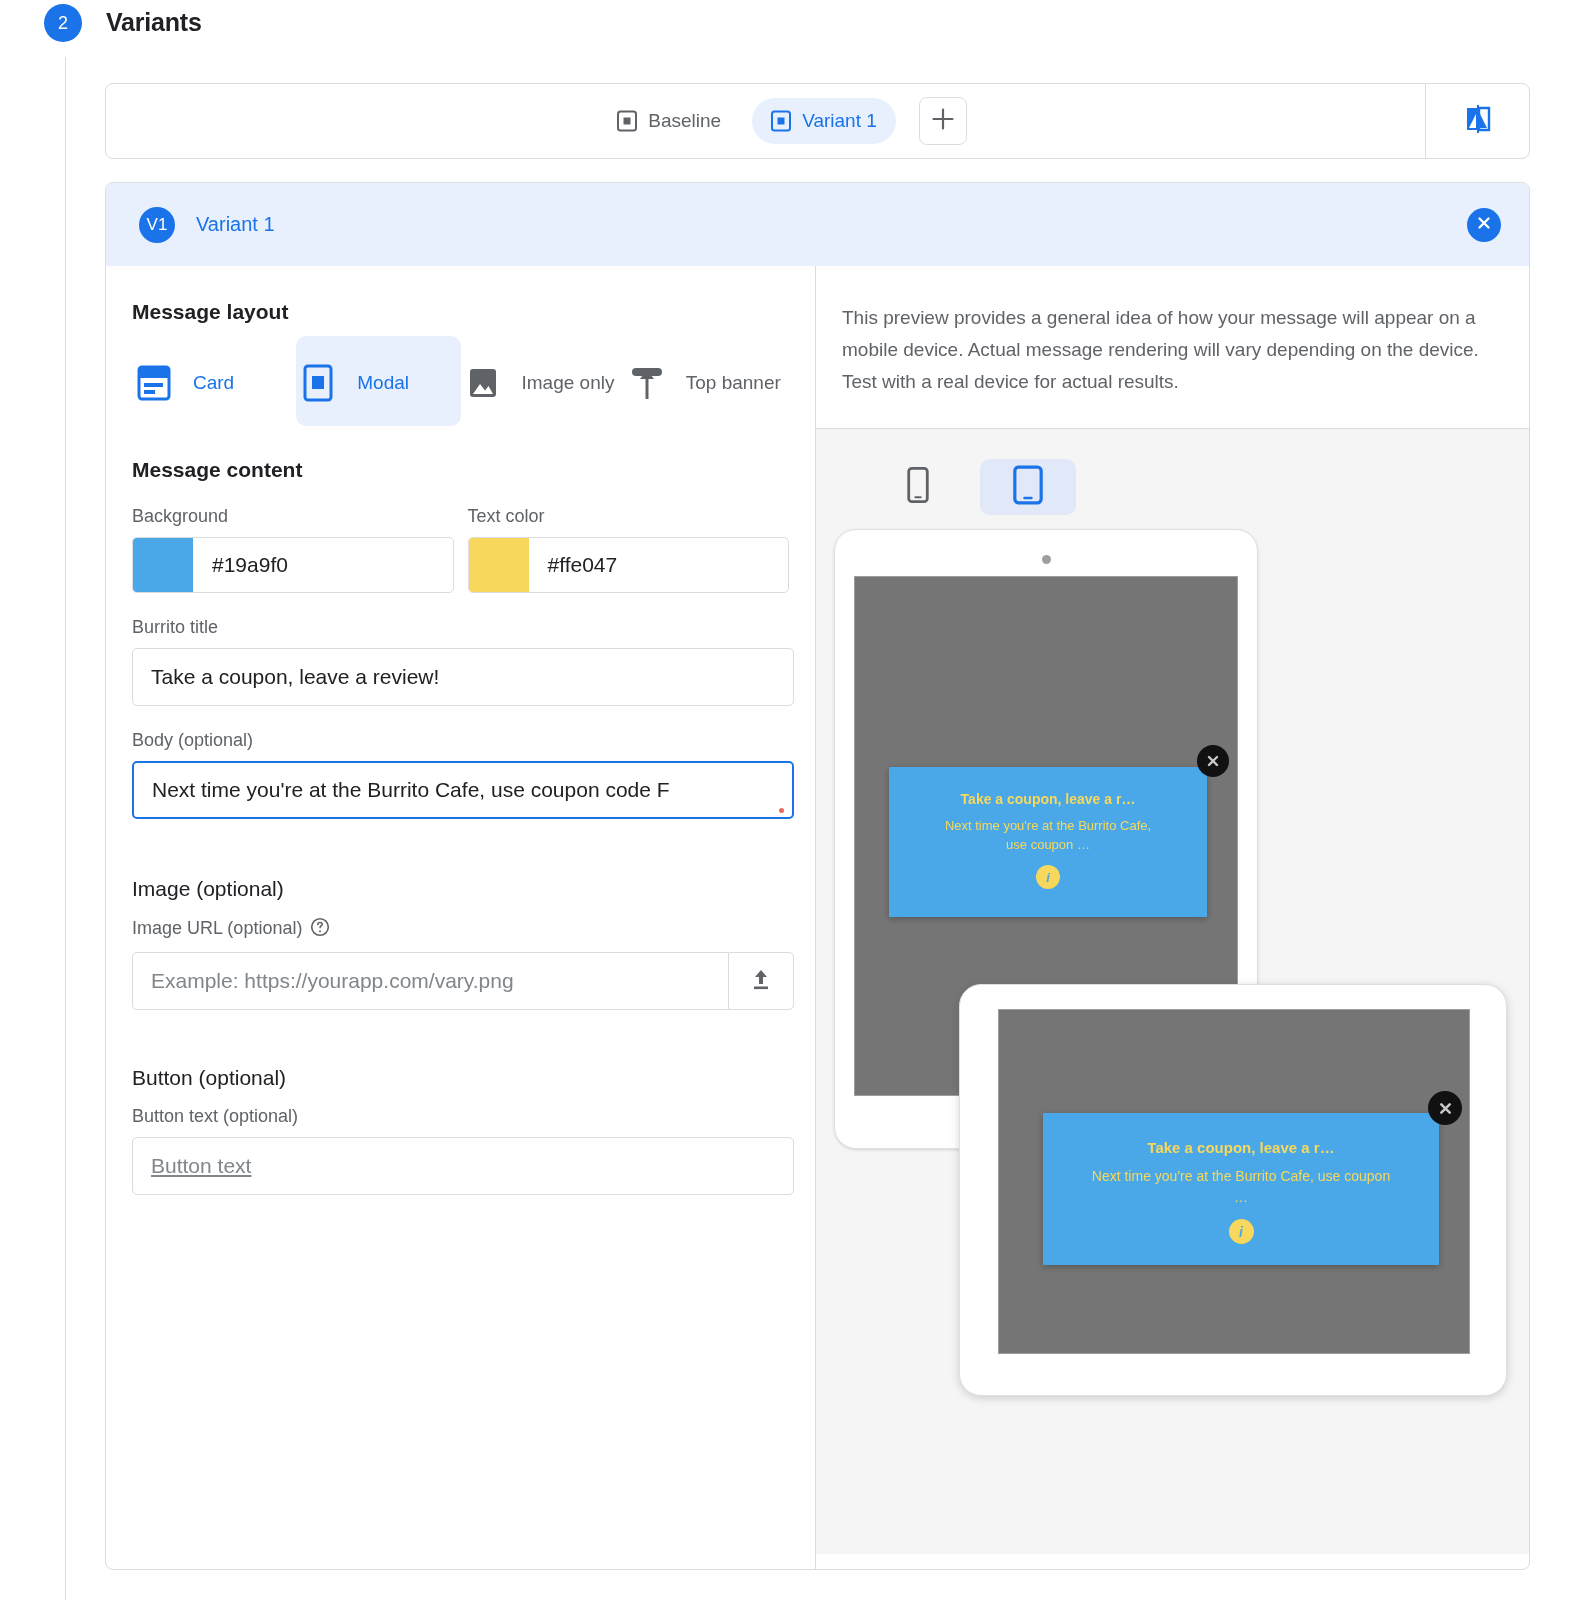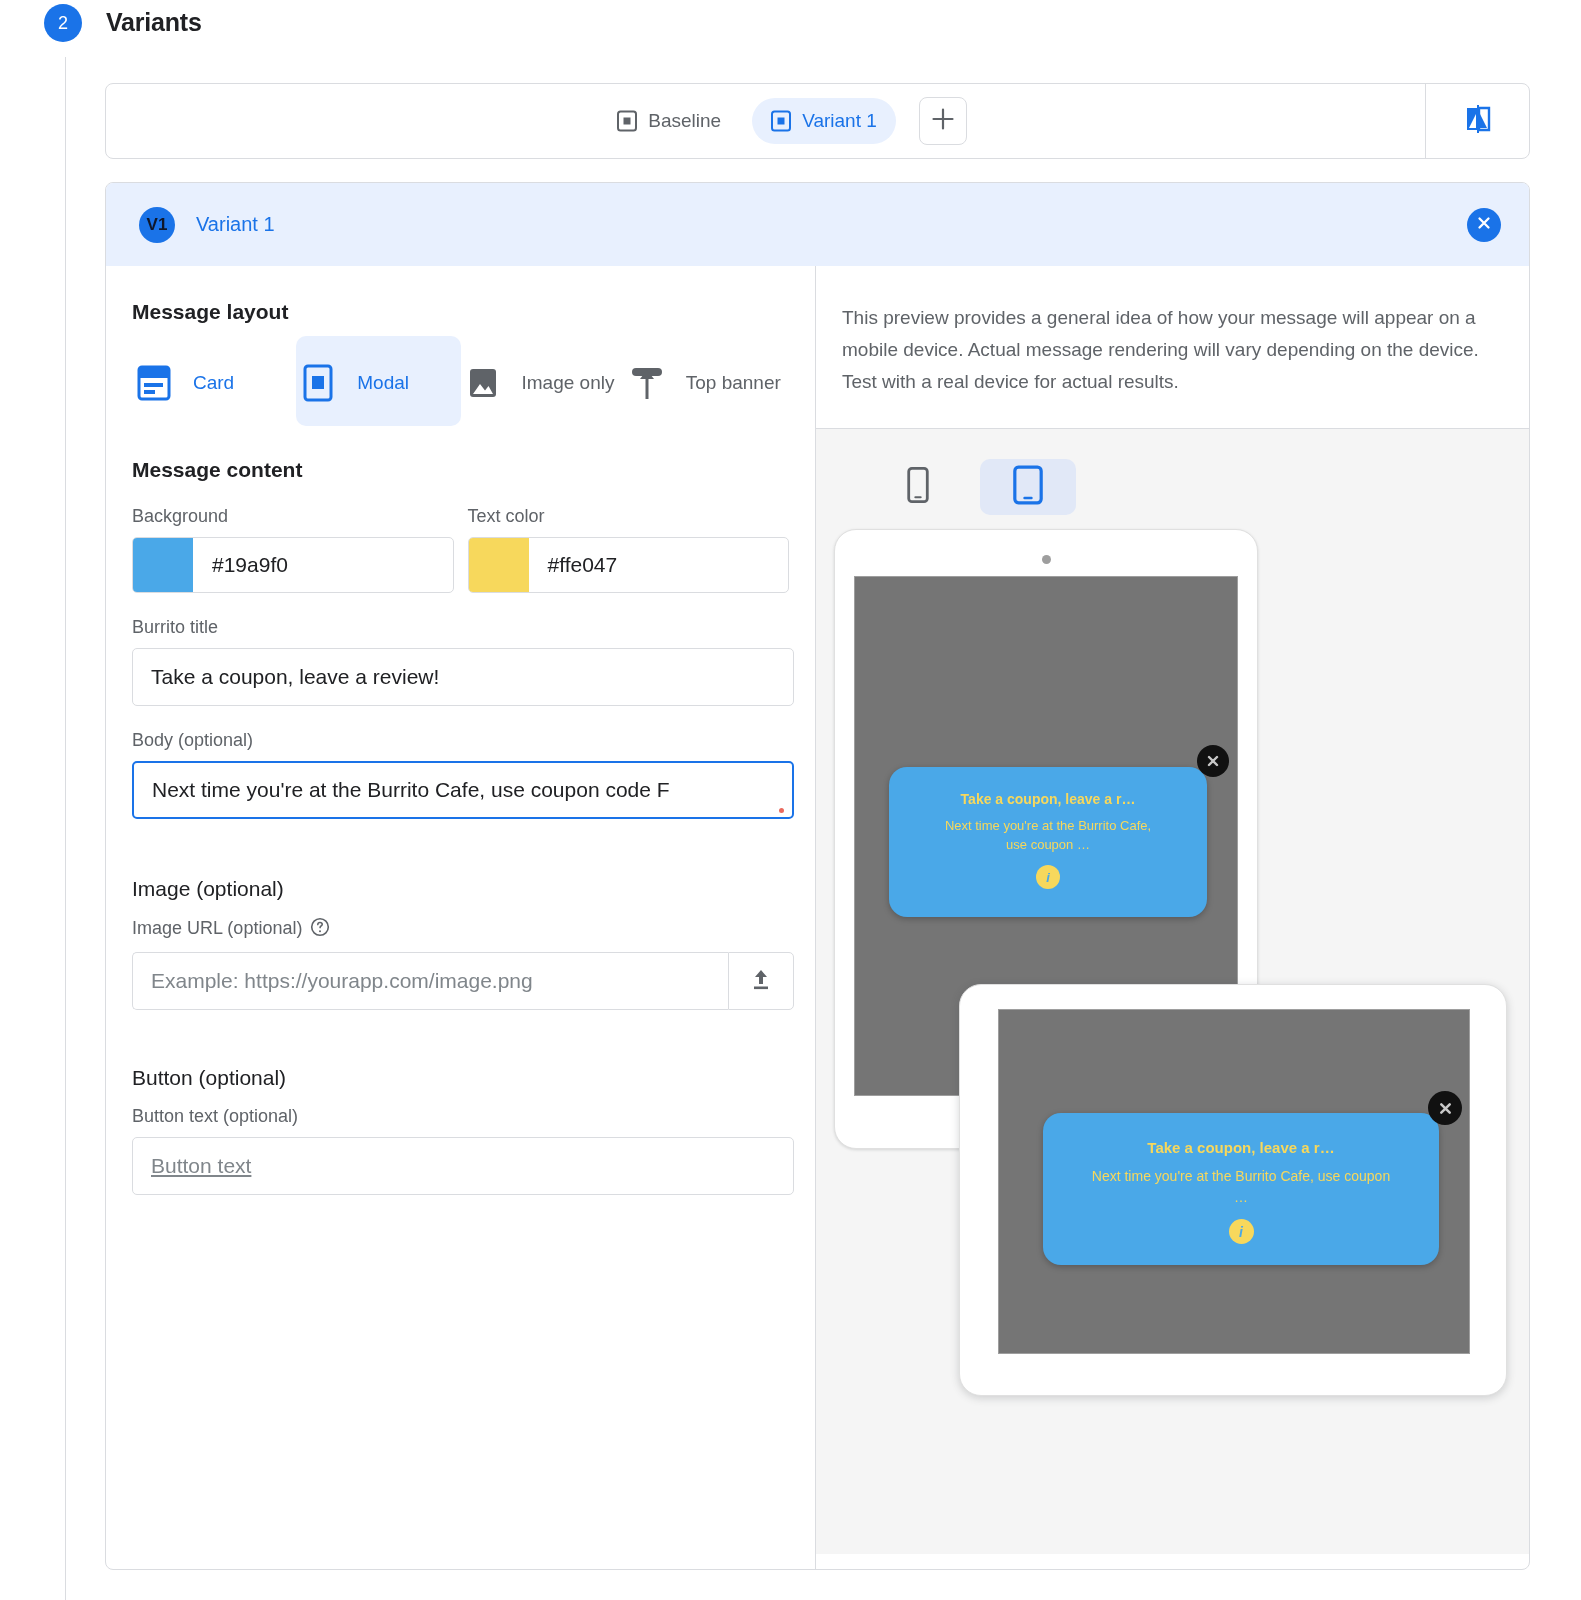--- a/index.html
+++ b/index.html
@@ -63,21 +63,21 @@
     position:absolute; left:105px; top:182px;
     width:1425px; height:1388px;
     border:1px solid #dadce0; border-radius:8px; background:#fff; overflow:hidden;
   }
   .card-head {
     height:83px; background:#e8f0fe;
     display:flex; align-items:center; padding:0 28px 0 33px;
   }
   .v-badge {
     width:36px; height:36px; border-radius:50%; background:#1a73e8;
-    color:#0f172a; font-size:17px; font-weight:700;
+    color:#ffffff; font-size:17px; font-weight:400;
     display:flex; align-items:center; justify-content:center; flex:0 0 auto;
   }
   .v-label { margin-left:21px; font-size:20px; color:#1a73e8; }
   .v-spacer { flex:1; }
   .close-circle {
     width:34px; height:34px; border-radius:50%; background:#1a73e8;
     display:flex; align-items:center; justify-content:center; cursor:pointer;
   }
   .close-circle svg { width:22px; height:22px; }
 
@@ -174,21 +174,21 @@
     background:#fff; border:1px solid #e0e0e0; border-radius:22px;
     box-shadow:0 2px 8px rgba(60,64,67,.22);
   }
   .screen-l {
     position:absolute; left:38px; top:24px;
     width:472px; height:345px; background:#757575; border:1px solid #9e9e9e;
   }
 
   
   .bubble {
-    position:absolute; border-radius:18px;
+    position:absolute; border-radius:1px;
     display:flex; flex-direction:column; align-items:center;
     box-shadow:0 2px 6px rgba(0,0,0,.25);
   }
   .bb-title { font-weight:700; text-align:center; }
   .bb-body { text-align:center; }
   .bb-info { border-radius:50%; display:flex; align-items:center; justify-content:center; font-weight:700; font-style:italic; }
   .bb-close {
     position:absolute; border-radius:50%; background:#111;
     display:flex; align-items:center; justify-content:center;
   }
@@ -355,21 +355,21 @@
           <span class="spell-dot"></span>
         </div>
 
         <span class="flabel dk" style="margin-top:58px">Image (optional)</span>
         <span class="flabel" style="margin-top:16px"><span>Image URL (optional)</span><span class="help-ic"><svg viewBox="0 0 20 20" width="20" height="20">
                 <circle cx="10" cy="10" r="8.3" fill="none" stroke="#5f6368" stroke-width="1.6"></circle>
                 <path d="M7.8 7.6c0-1.3 1-2.1 2.2-2.1 1.3 0 2.2.8 2.2 1.9 0 1.5-2.1 1.6-2.1 3.2" fill="none" stroke="#5f6368" stroke-width="1.6" stroke-linecap="round"></path>
                 <circle cx="10" cy="14.2" r="1" fill="#5f6368"></circle>
               </svg></span></span>
         <div class="url-row">
-          <div class="url-input">Example: https://yourapp.com/image.png</div>
+          <div class="url-input">Example: https://yourapp.com/vary.png</div>
           <div class="url-btn">
             <span>
               <svg viewBox="0 0 26 26" width="26" height="26">
                 <path d="M13 4l-6 7h4v7h4v-7h4z" fill="#5f6368"></path>
                 <rect x="6" y="20.5" width="14" height="2.6" fill="#5f6368"></rect>
               </svg>
             </span>
           </div>
         </div>
 

